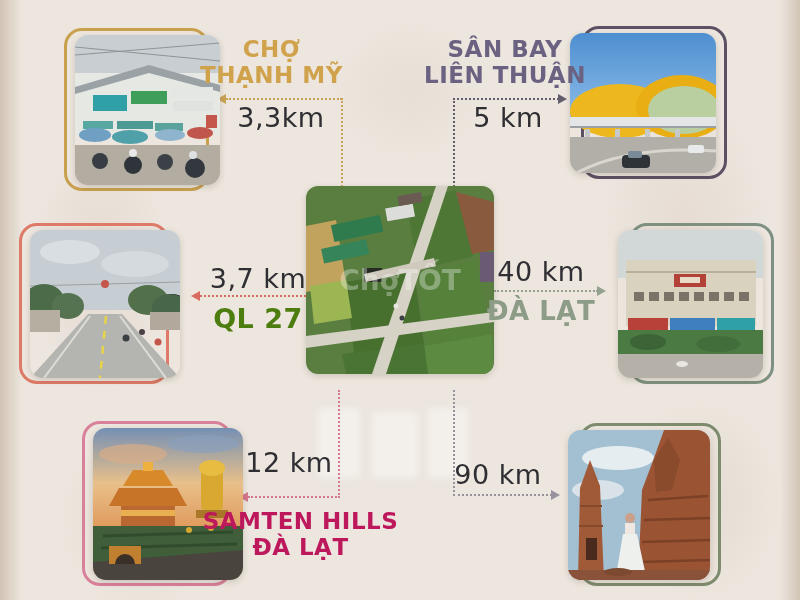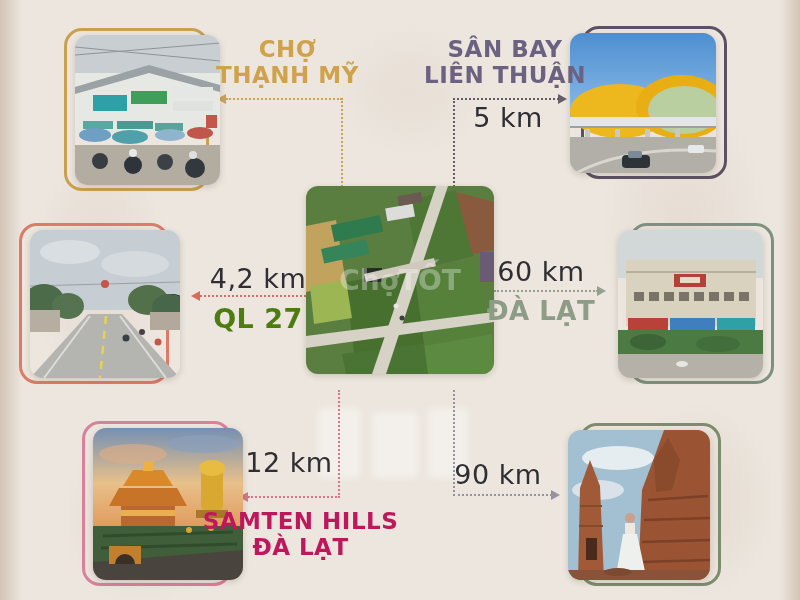--- a/index.html
+++ b/index.html
@@ -54,21 +54,21 @@
   .c-sage{border-color:#93a18e;}
   .c-pink{border-color:#d4768e;}
   .c-gray{border-color:#96929e;}
   .arrow{position:absolute;width:0;height:0;border-top:5px solid transparent;border-bottom:5px solid transparent;}
   .arrow-left{border-right:9px solid #000;}
   .arrow-right{border-left:9px solid #000;}
 
   
   .loc-title{position:absolute;font-weight:bold;text-align:center;white-space:pre-line;line-height:1.14;letter-spacing:.5px;}
   .distance{position:absolute;font-size:27px;color:#2f2e33;text-align:center;letter-spacing:.5px;}
-  .t-market{left:210px;top:36px;width:155px;font-size:23px;color:#cfa24b;}
+  .t-market{left:194px;top:36px;width:155px;font-size:23px;color:#cfa24b;}
   .d-market{left:226px;top:102px;width:110px;}
   .t-airport{left:410px;top:36px;width:190px;font-size:23px;color:#6b6180;}
   .d-airport{left:453px;top:102px;width:110px;}
   .d-ql27{left:203px;top:263px;width:110px;}
   .t-ql27{left:203px;top:304px;width:110px;font-size:27px;color:#4d7c0f;}
   .d-dalat{left:486px;top:256px;width:110px;}
   .t-dalat{left:482px;top:297px;width:118px;font-size:26px;color:#8c9c87;}
   .d-samten{left:234px;top:447px;width:110px;}
   .t-samten{left:198px;top:508px;width:205px;font-size:23px;color:#be185d;}
   .d-ninhthuan{left:443px;top:459px;width:110px;}
@@ -300,29 +300,30 @@
       <circle cx="62" cy="88" r="5" fill="#caa08a"></circle>
       <rect x="57" y="93" width="10" height="12" fill="#f0e8e0"></rect>
       <polygon points="55,104 69,104 78,146 48,146" fill="#eef0ee"></polygon>
       <rect x="0" y="140" width="142" height="10" fill="#8a5238"></rect>
       <ellipse cx="50" cy="142" rx="14" ry="4" fill="#7c4a30"></ellipse>
     </svg>
   </div>
 
   <div class="loc-title t-market">CHỢ
 THẠNH MỸ</div>
+  <div class="distance d-market">3,3km</div>
 
   <div class="loc-title t-airport">SÂN BAY
 LIÊN THUẬN</div>
   <div class="distance d-airport">5 km</div>
 
-  <div class="distance d-ql27">4,2 km</div>
+  <div class="distance d-ql27">3,7 km</div>
   <div class="loc-title t-ql27">QL 27</div>
 
-  <div class="distance d-dalat">60 km</div>
+  <div class="distance d-dalat">40 km</div>
   <div class="loc-title t-dalat">ĐÀ LẠT</div>
 
   <div class="distance d-samten">12 km</div>
   <div class="loc-title t-samten">SAMTEN HILLS
 ĐÀ LẠT</div>
 
   <div class="distance d-ninhthuan">90 km</div>
 
 </div>
 

